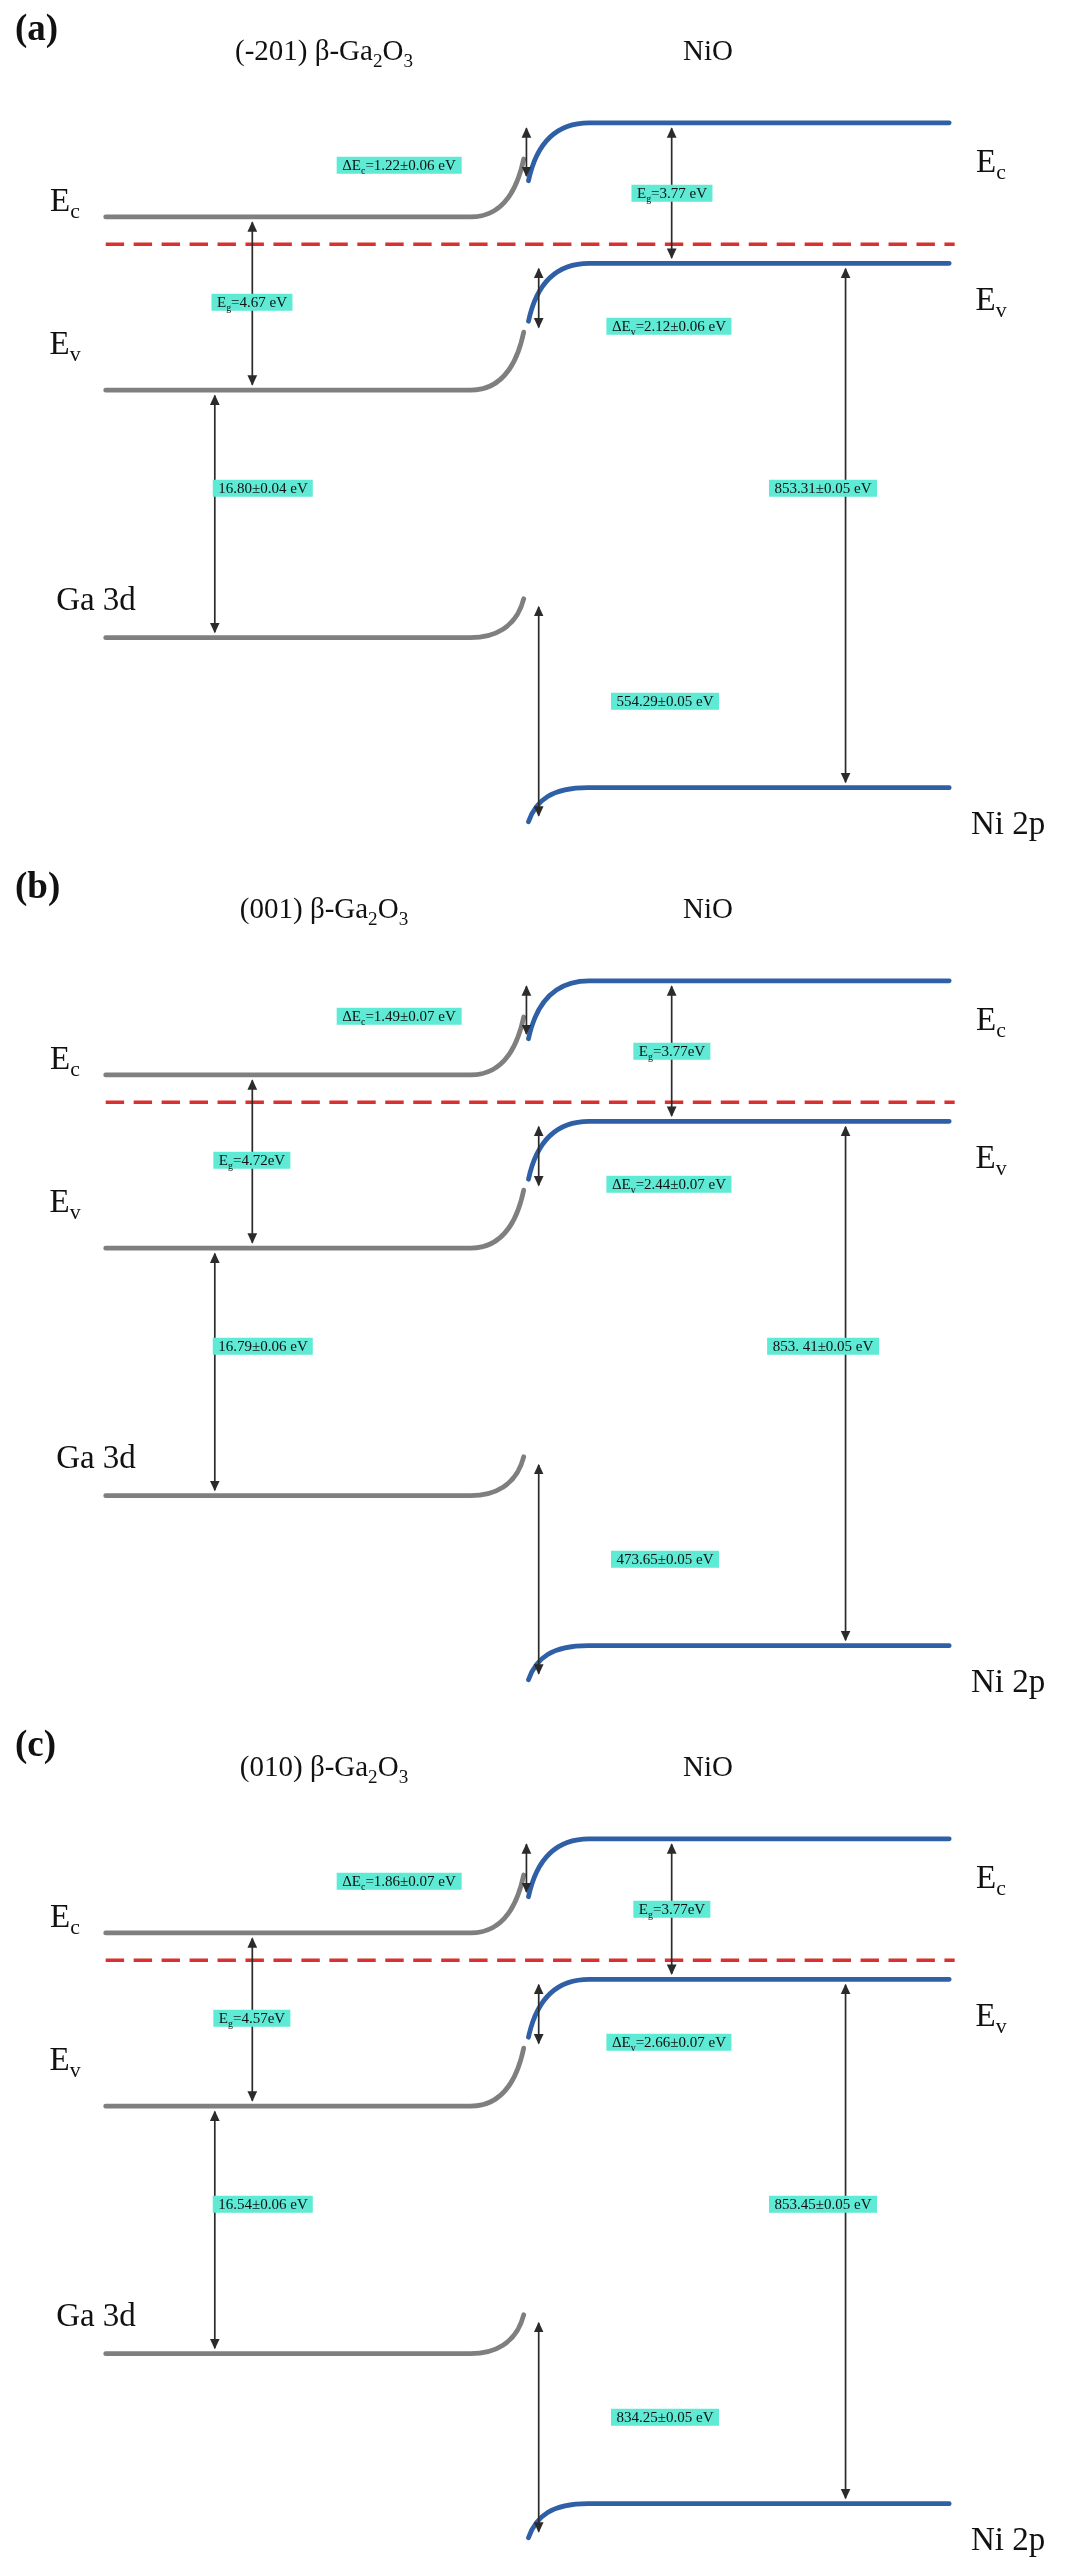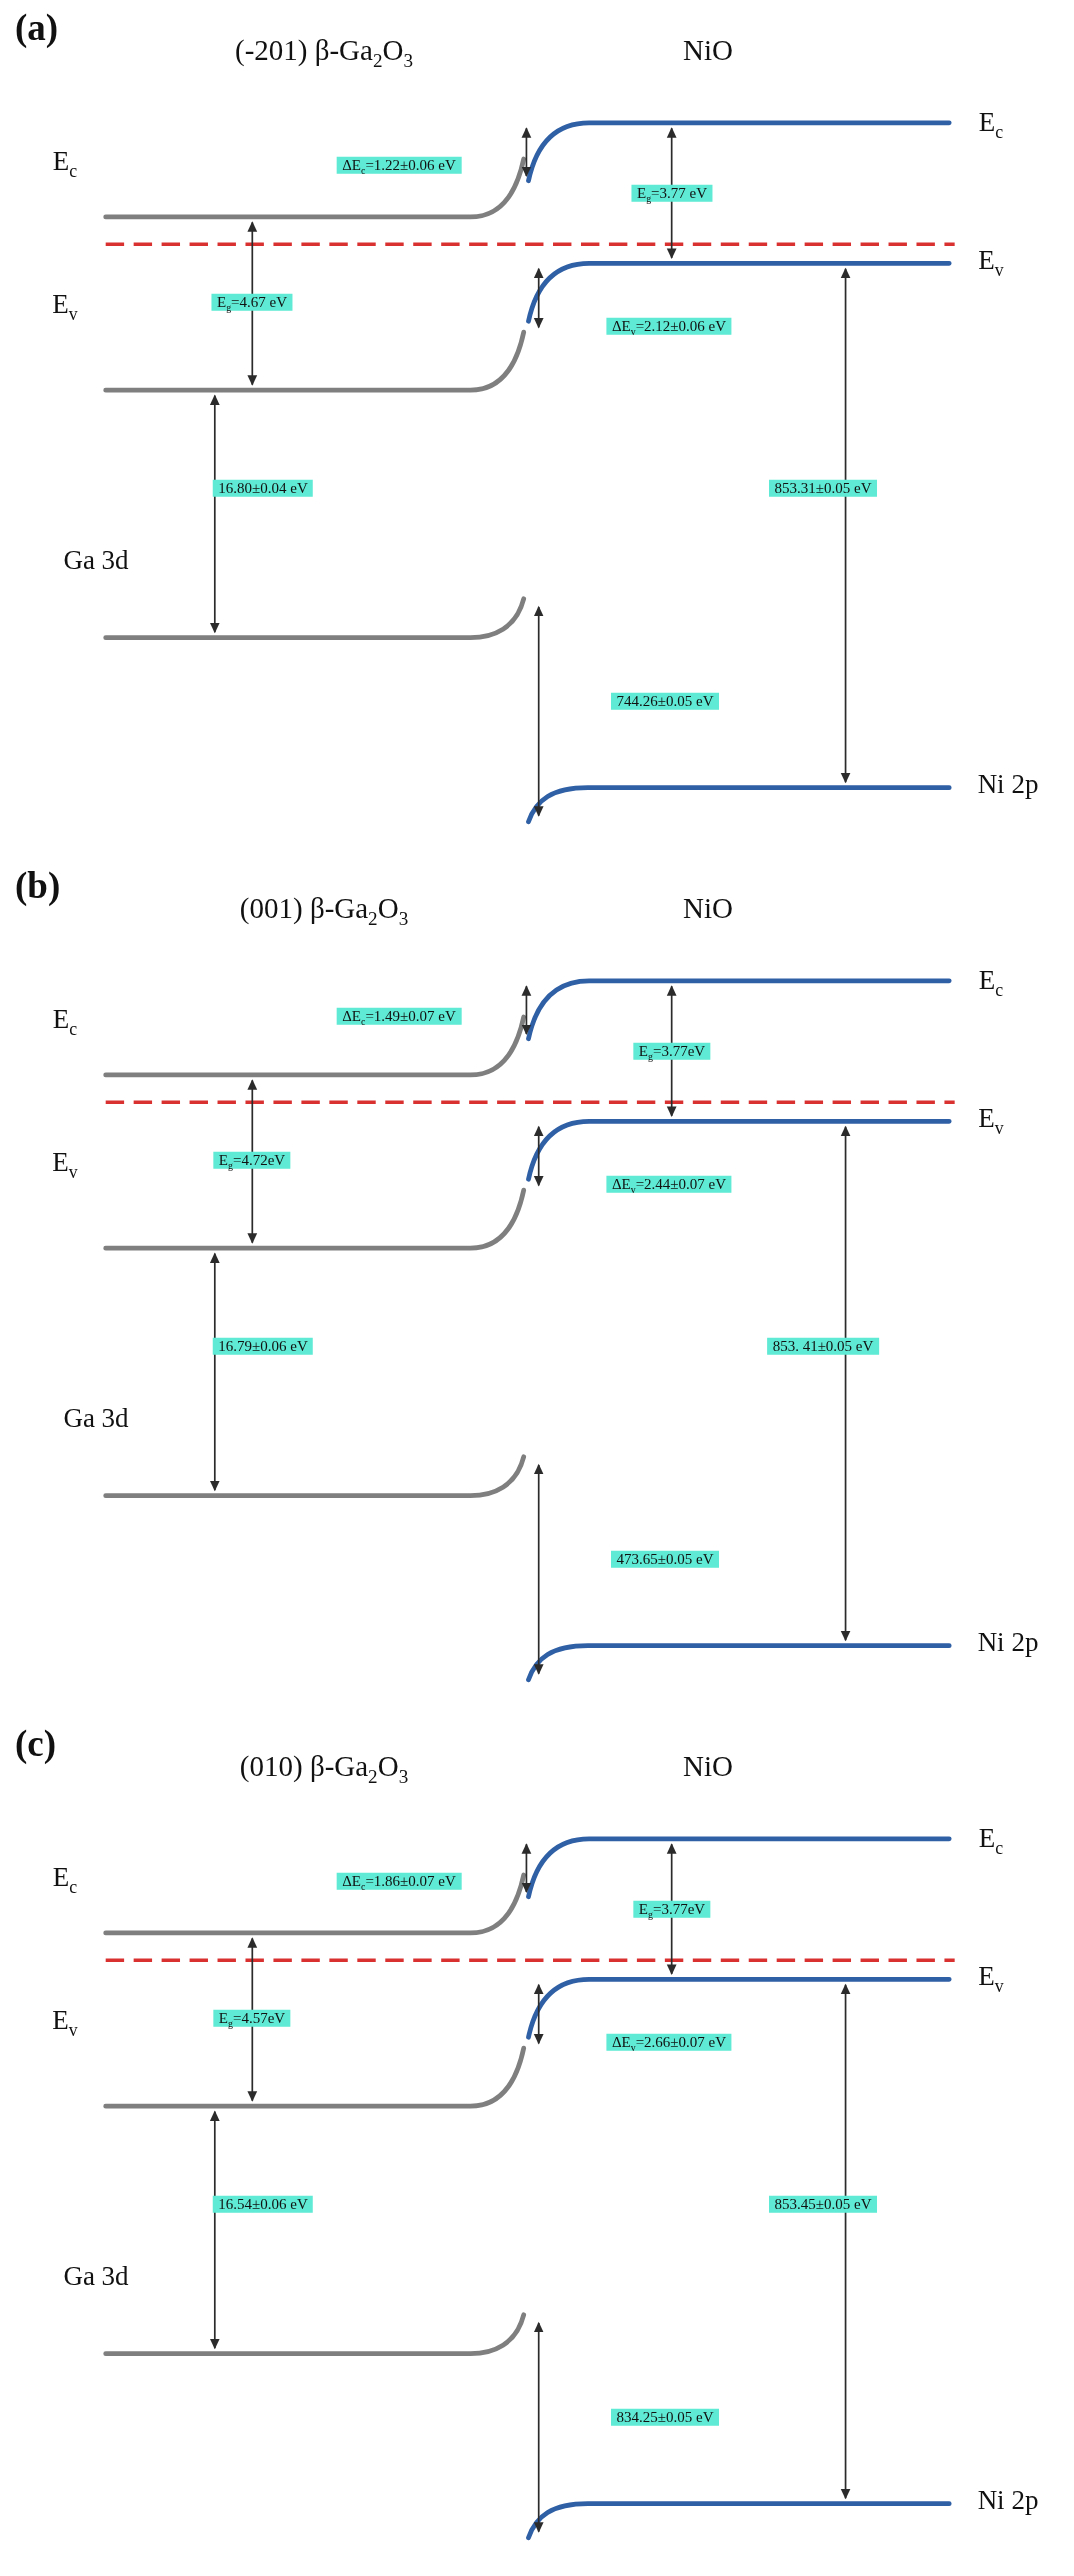--- a/index.html
+++ b/index.html
@@ -5,21 +5,21 @@
   html,body{margin:0;padding:0;background:#ffffff;}
   .fig{position:relative;width:1074px;height:2576px;background:#ffffff;overflow:hidden;
        font-family:"Liberation Serif",serif;color:#111111;}
   .panel{position:relative;width:1074px;height:858px;}
   .panel:last-child{height:860px;}
   .geo{position:absolute;left:0;top:0;display:block;}
   .ptag{position:absolute;left:15px;top:5.5px;font-size:37px;font-weight:bold;white-space:nowrap;}
   .lbl{position:absolute;white-space:nowrap;line-height:1.1;}
   .ctr{transform:translate(-50%,-50%);}
   .t42{font-size:29px;}
-  .t40{font-size:27px;}
+  .t40{font-size:33px;margin-top:38px;}
   .meas{font-size:15px;background:#5eead4;padding:0 5.5px;}
   sub{font-size:0.66em;line-height:0;}
   .arrow{stroke:#2b2b2b;stroke-width:2.5;}
 </style>
 </head>
 <body>
 
 <svg width="0" height="0" style="position:absolute" aria-hidden="true">
   <defs>
     <marker id="ah" viewBox="0 0 10 10" refX="8.5" refY="5" markerWidth="6.5" markerHeight="6.5" orient="auto-start-reverse">
@@ -63,21 +63,21 @@
     <div class="lbl t40 ctr" style="left:991px;top:261px"><span>E</span><sub>v</sub></div>
     <div class="lbl t40 ctr" style="left:96px;top:561px">Ga 3d</div>
     <div class="lbl t40 ctr" style="left:1008px;top:785px">Ni 2p</div>
 
     <div class="lbl meas ctr" style="left:399px;top:165px"><span>ΔE</span><sub>c</sub><span>=1.22±0.06 eV</span></div>
     <div class="lbl meas ctr" style="left:672px;top:193px"><span>E</span><sub>g</sub><span>=3.77 eV</span></div>
     <div class="lbl meas ctr" style="left:252px;top:302px"><span>E</span><sub>g</sub><span>=4.67 eV</span></div>
     <div class="lbl meas ctr" style="left:669px;top:326px"><span>ΔE</span><sub>v</sub><span>=2.12±0.06 eV</span></div>
     <div class="lbl meas ctr" style="left:263px;top:488px">16.80±0.04 eV</div>
     <div class="lbl meas ctr" style="left:823px;top:488px">853.31±0.05 eV</div>
-    <div class="lbl meas ctr" style="left:665px;top:701px">744.26±0.05 eV</div>
+    <div class="lbl meas ctr" style="left:665px;top:701px">554.29±0.05 eV</div>
   </section>
 
   <section class="panel">
     <svg class="geo" viewBox="0 0 1575 1258" width="1074" height="858">
       <use href="#band-geo" xlink:href="#band-geo"></use>
     </svg>
     <div class="ptag">(b)</div>
     <div class="lbl t42 ctr" style="left:324px;top:51px"><span>(001) β-Ga</span><sub>2</sub><span>O</span><sub>3</sub></div>
     <div class="lbl t42 ctr" style="left:708px;top:51px">NiO</div>
 

